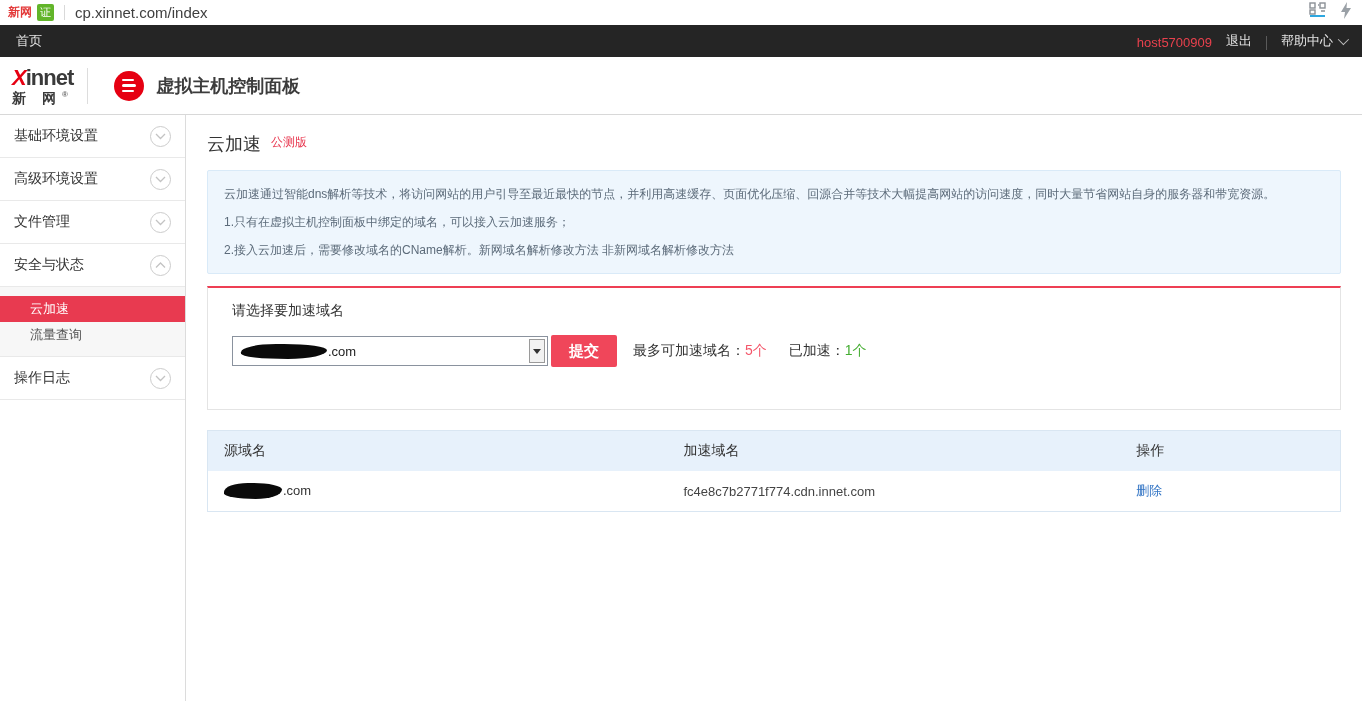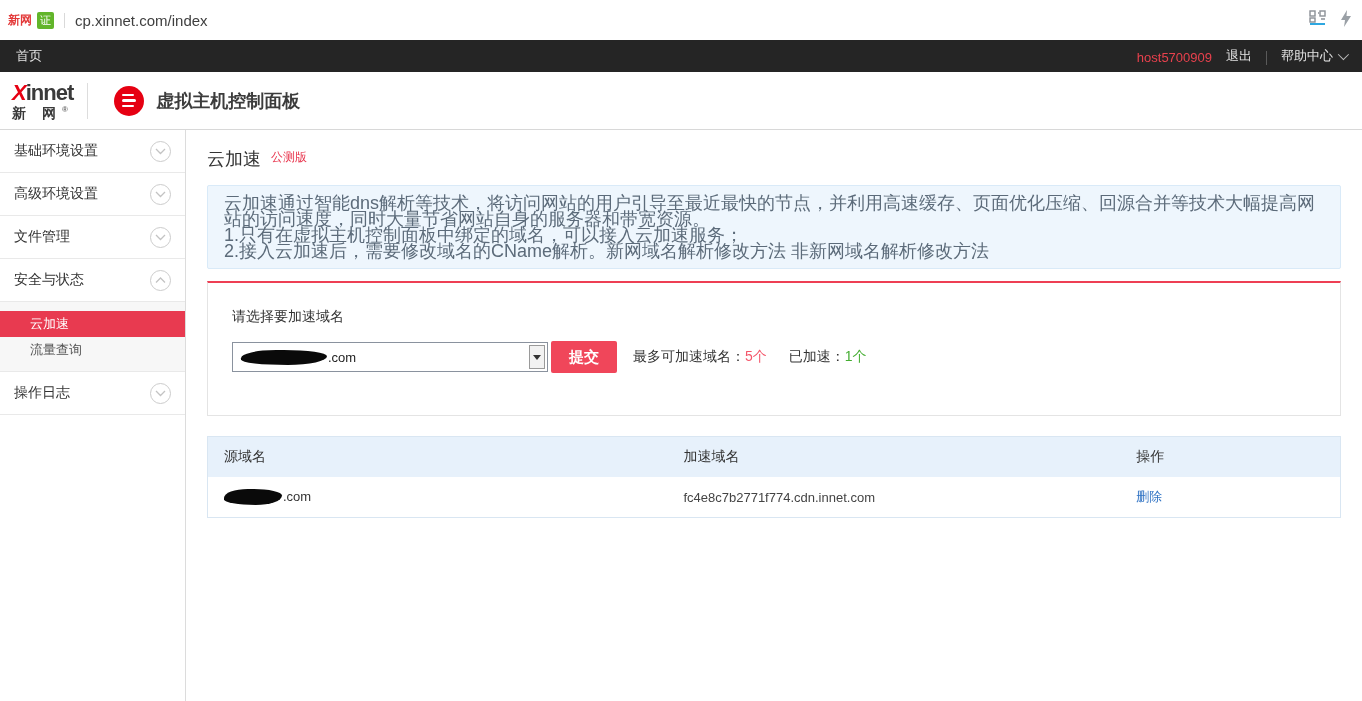--- a/index.html
+++ b/index.html
@@ -1,20 +1,20 @@
 <!DOCTYPE html>
 <html><head>
 <meta charset="utf-8">
 <style>
   * { margin:0; padding:0; box-sizing:border-box; }
   html,body { width:1362px; height:701px; overflow:hidden; }
   body { font-family:"Liberation Sans","DejaVu Sans",sans-serif; background:#fff; color:#333; }
 
   
-  .browser-bar { height:40px; background:#fff; display:flex; align-items:center; padding:0 10px 0 8px; }
+  .browser-bar { height:25px; background:#fff; display:flex; align-items:center; padding:0 10px 0 8px; }
   .site-label { color:#e33a3a; font-size:12px; font-weight:bold; }
   .cert-badge { background:#62b52a; color:#fff; font-size:11px; padding:1px 3px; border-radius:2px; margin-left:5px; }
   .url-divider { width:1px; height:15px; background:#d9d9d9; margin:0 10px; }
   .url-text { font-size:15px; color:#3f3f3f; }
   .browser-icons { margin-left:auto; display:flex; align-items:center; gap:14px; }
 
   
   .top-nav { height:32px; background:#252525; display:flex; align-items:center; padding:16px 16px; font-size:13px; color:#e3e3e3; }
   .nav-right { margin-left:auto; display:flex; align-items:flex-end; gap:14px; }
   .nav-username { color:#e8414d; }
@@ -45,24 +45,24 @@
   .submenu { background:#f7f7f7; border-bottom:1px solid #e9e9e9; padding:9px 0 8px; }
   .sub-item { height:26px; line-height:26px; padding-left:30px; font-size:13px; color:#555; cursor:pointer; }
   .sub-item.active { background:#e83a50; color:#fff; }
 
   .main { flex:1; padding:0 21px; overflow:hidden; }
   .page-title-row { padding:17px 0 14px; display:flex; align-items:flex-start; }
   .page-title { font-size:18px; color:#333; }
   .beta-tag { font-size:12px; color:#e8364e; margin-left:10px; margin-top:2px; }
 
   .info-box { background:#eef6fd; border:1px solid #d9eaf8; border-radius:2px; padding:9px 16px; }
-  .info-box p { font-size:18px; line-height:16px; color:#5c6b7a; }
+  .info-box p { font-size:12px; line-height:28px; color:#5c6b7a; }
   .info-link { color:#5c6b7a; cursor:pointer; }
 
-  .form-box { margin-top:12px; border:1px solid #e4e4e4; border-top:2px solid #ee3f54; padding:25px 24px 42px; }
+  .form-box { margin-top:12px; border:1px solid #e4e4e4; border-top:2px solid #ee3f54; padding:14px 24px 42px; }
   .form-label { font-size:14px; color:#333; margin-bottom:15px; }
   .form-row { display:flex; align-items:center; }
   .fake-select { position:relative; width:316px; height:30px; background:#fff; border:1px solid #8a929e; display:flex; align-items:center; padding:0 24px 0 8px; cursor:pointer; }
   .select-arrow-btn { position:absolute; right:2px; top:2px; bottom:2px; width:16px; background:#f2f2f2; border:1px solid #9a9a9a; display:flex; align-items:center; justify-content:center; }
   .select-arrow-btn b { width:0; height:0; border-left:4px solid transparent; border-right:4px solid transparent; border-top:5px solid #333; }
   .censor-blob { display:inline-block; background:#0a0a0a; border-radius:45% 55% 50% 60% / 60% 45% 65% 40%; }
   .blob-select { width:86px; height:15px; margin-right:1px; }
   .blob-table { width:58px; height:16px; margin-right:1px; vertical-align:middle; }
   .select-value { font-size:13px; color:#222; }
   .submit-btn { margin-left:3px; width:66px; height:32px; background:#f0465a; color:#fff; border:none; font-size:15px; font-weight:bold; border-radius:2px; cursor:pointer; font-family:inherit; }

